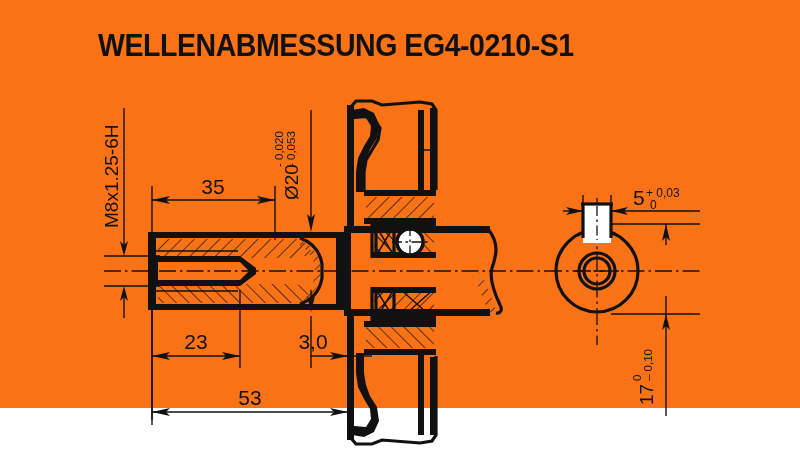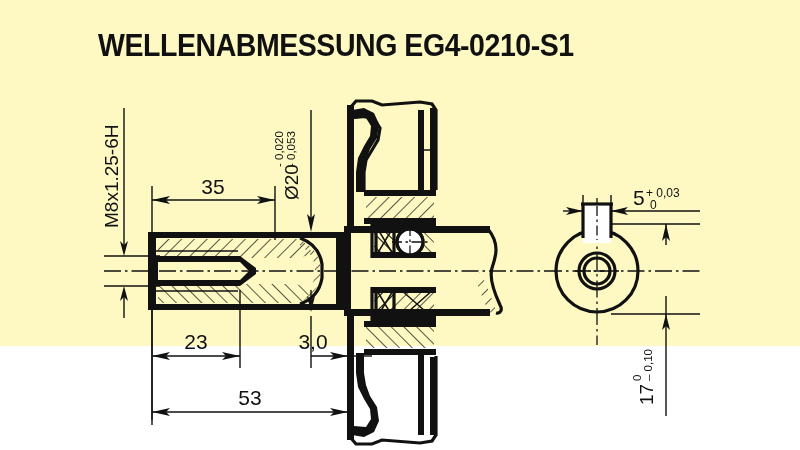--- a/index.html
+++ b/index.html
@@ -9,22 +9,22 @@
   }
   body {
     width: 800px;
     height: 450px;
     overflow: hidden;
     font-family: "Liberation Sans", sans-serif;
   }
   #page {
     position: relative;
     width: 800px;
-    height: 346px;
-    background: #fef9c3;
+    height: 408px;
+    background: #f97316;
   }
   #title {
     position: absolute;
     left: 98px;
     top: 28px;
     font-family: "Liberation Sans", sans-serif;
     font-weight: bold;
     font-size: 31px;
     letter-spacing: -0.5px;
     color: #111111;

